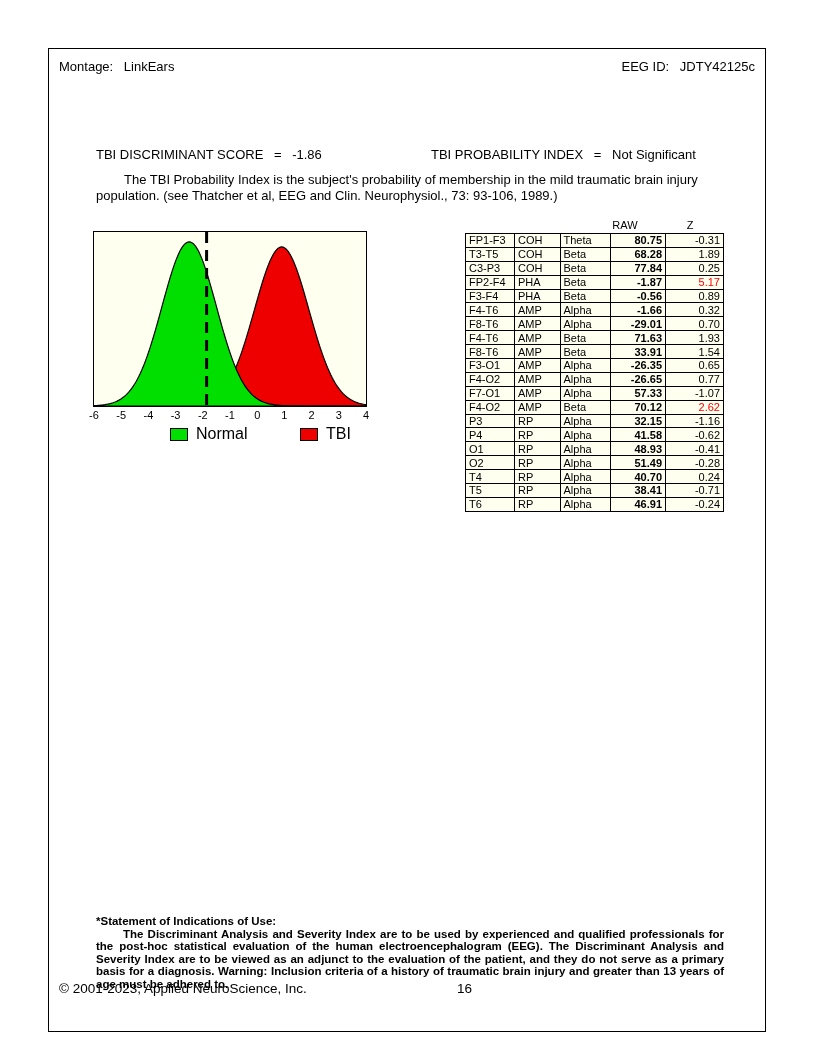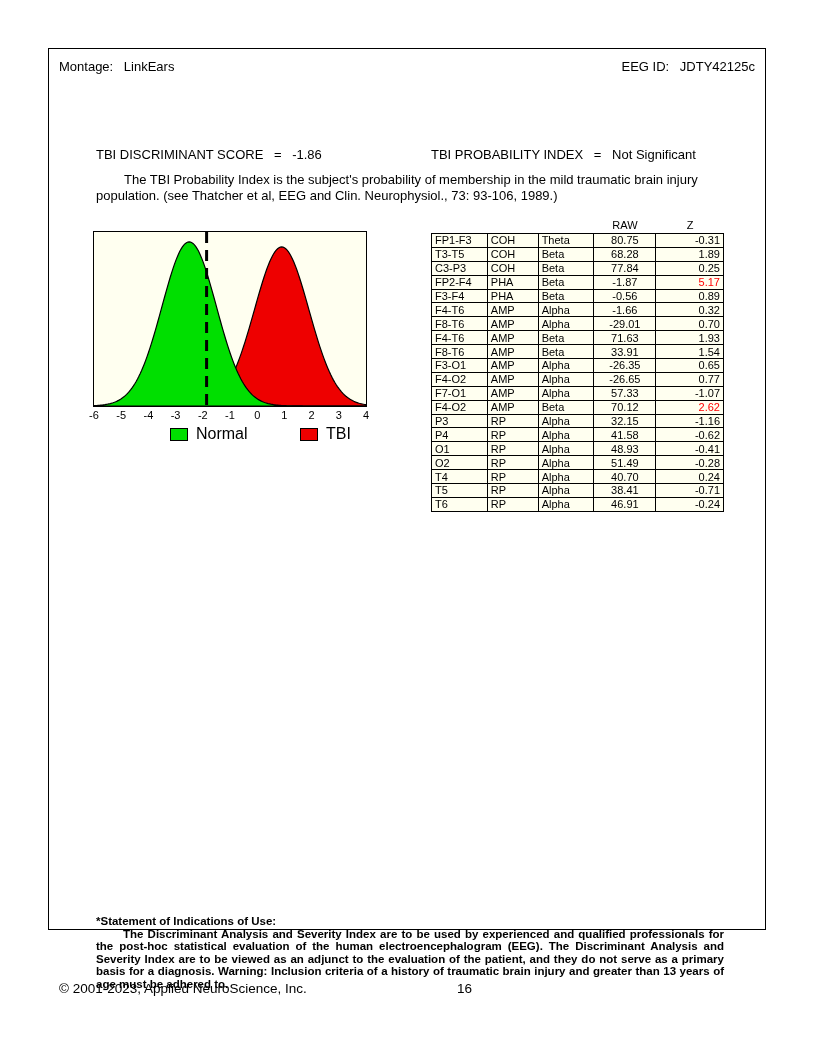--- a/index.html
+++ b/index.html
@@ -1,18 +1,18 @@
 <!DOCTYPE html>
 <html><head>
 <meta charset="utf-8">
 <style>
   * { margin:0; padding:0; box-sizing:border-box; }
   html,body { width:816px; height:1056px; background:#fff; font-family:"Liberation Sans", sans-serif; color:#000; }
   #page { position:relative; width:816px; height:1056px; background:#fff; }
-  #border-box { position:absolute; left:48px; top:48px; width:718px; height:882px; border:1.5px solid #000; background:#fff; }
+  #border-box { position:absolute; left:48px; top:48px; width:718px; height:984px; border:1.5px solid #000; background:#fff; }
 
   .hdr-row { position:absolute; top:10px; left:10px; right:10px; font-size:13px; }
   .hdr-left { float:left; }
   .hdr-right { float:right; }
   .hdr-label { margin-right:7px; }
 
   .title { position:absolute; top:38px; left:0; width:100%; text-align:center; font-size:17px; letter-spacing:0.2px; }
 
   .score-row { position:absolute; top:98px; left:0; width:100%; font-size:13px; }
   .score-left { position:absolute; left:47px; white-space:nowrap; }
@@ -27,24 +27,24 @@
   .tick-label { position:absolute; width:24px; margin-left:-12px; text-align:center; font-size:11px; }
   .legend-row { position:absolute; left:44px; top:376px; width:274px; height:15px; font-size:16px; }
   .legend-item { position:absolute; display:flex; align-items:center; }
   .legend-swatch { display:inline-block; width:18px; height:13px; border:1px solid #000; margin-right:8px; }
 
   .table-wrap { position:absolute; left:382px; top:170px; width:293px; }
   .tbl-header { position:relative; height:14px; font-size:11px; }
   .tbl-header span { position:absolute; top:0; }
   .hdr-raw { left:163px; width:62px; text-align:center; }
   .hdr-z { left:225px; width:68px; text-align:center; }
-  table.ztable { border-collapse:collapse; margin-top:0; }
+  table.ztable { border-collapse:collapse; margin-top:0;margin-left:34px; }
   table.ztable td { border:1px solid #000; background:#FFFFF0; font-size:11px; height:13.9px; padding:0 3px; vertical-align:middle; }
   td.c-site { width:56px; } td.c-meas { width:51px; } td.c-band { width:56px; }
-  td.c-raw { width:62px; text-align:center; } td.c-z { width:68px; text-align:right; }
+  td.c-raw { width:62px; text-align:right;font-weight:bold; } td.c-z { width:68px; text-align:right; }
   td.sig { color:#FF0000; }
 
   .statement { position:absolute; left:47px; top:866px; width:628px; font-size:11.5px; line-height:12.5px; }
   .statement-title { font-weight:bold; }
   .statement-body { text-align:justify; text-indent:27px;font-weight:bold; }
 
   .bottom-row { position:absolute; left:10px; top:932px; width:700px; font-size:13.5px; }
   .page-num { position:absolute; left:398px; top:0; }
 </style>
 </head>

